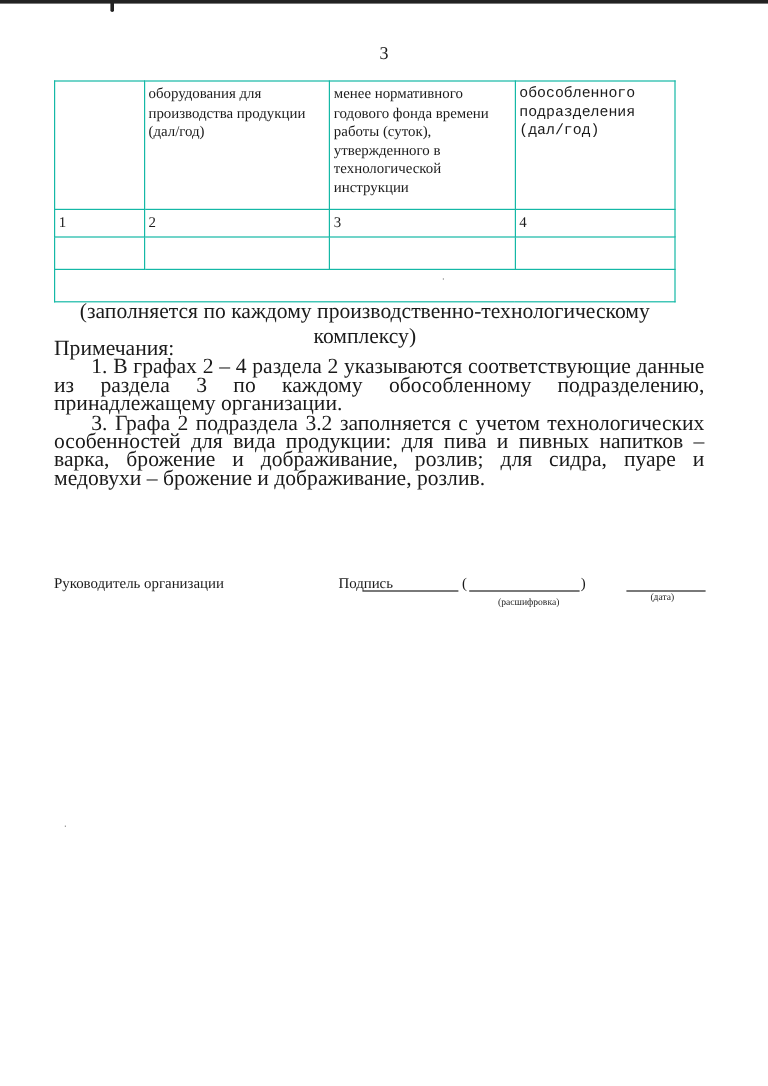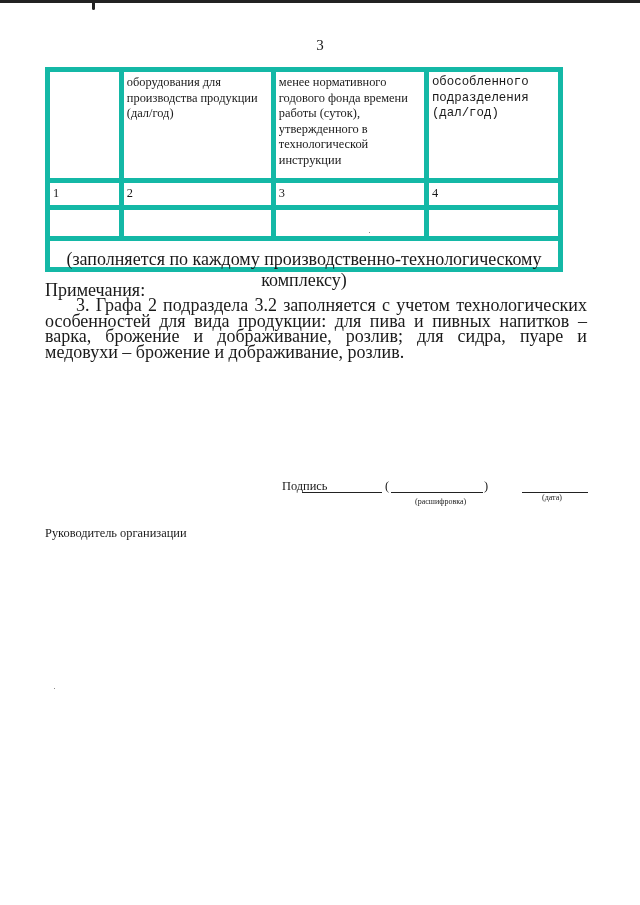--- a/index.html
+++ b/index.html
@@ -18,21 +18,21 @@
   }
   .page-num {
     position: absolute; left: 0; width: 640px; top: 37px;
     text-align: center; font-size: 15px;
   }
   table.grid {
     position: absolute; left: 45px; top: 67px; width: 518px;
     border-collapse: collapse; font-size: 12.4px; line-height: 15.6px;
   }
   table.grid td {
-    border: 5px solid #14b8a6; vertical-align: top; padding: 3px 3px;
+    border: 1px solid #14b8a6; vertical-align: top; padding: 3px 3px;
   }
   .c1 { width: 67px; }
   .c2 { width: 146px; }
   .c3 { width: 146px; }
   .c4 { width: 125px; font-family: Liberation Mono, monospace; }
   .hdr td { height: 100px; }
   .nums td { height: 16px; padding-top: 5px; }
   .empty td { height: 20px; }
   .full td { height: 20px; }
   .caption {
@@ -42,21 +42,21 @@
   .notes {
     position: absolute; left: 45px; width: 542px; top: 283px;
     font-size: 18px; line-height: 15.4px; text-align: justify;
   }
   .notes p { margin: 0; }
   .notes .ind { text-indent: 31px; }
   .sig {
     position: absolute; top: 479px; left: 45px; width: 560px; height: 30px;
     font-size: 12.4px;
   }
-  .sig .head { position: absolute; left: 0; top: 0; margin-top: 47px; }
+  .sig .head { position: absolute; left: 0; top: 0; }
   .sig .podp { position: absolute; left: 205px; top: 0; margin-left: 32px; }
   .sig .line1 { position: absolute; left: 257px; top: 13px; width: 80px; border-bottom: 1px solid #222; }
   .sig .lp { position: absolute; left: 340px; top: 0; }
   .sig .line2 { position: absolute; left: 346px; top: 13px; width: 92px; border-bottom: 1px solid #222; }
   .sig .rp { position: absolute; left: 439px; top: 0; }
   .sig .line3 { position: absolute; left: 477px; top: 13px; width: 66px; border-bottom: 1px solid #222; }
   .sig .sub1 { position: absolute; left: 370px; top: 18px; font-size: 8px; }
   .sig .sub2 { position: absolute; left: 497px; top: 14px; font-size: 8px; }
   .speck { position: absolute; width: 1px; height: 1px; background: #888; }
 </style>
@@ -91,20 +91,21 @@
   <tr class="full">
     <td colspan="4"></td>
   </tr>
 </tbody>
   </table>
 
 <div class="caption">(заполняется по каждому производственно-технологическому комплексу)</div>
 
 <div class="notes">
   <p>Примечания:</p>
+  <p class="ind">1. В графах 2 – 4 раздела 2 указываются соответствующие данные из раздела 3 по каждому обособленному подразделению, принадлежащему организации.</p>
   <p class="ind">3. Графа 2 подраздела 3.2 заполняется с учетом технологических особенностей для вида продукции: для пива и пивных напитков – варка, брожение и дображивание, розлив; для сидра, пуаре и медовухи – брожение и дображивание, розлив.</p>
 </div>
 
 <div class="sig">
   <span class="head">Руководитель организации</span>
   <span class="podp">Подпись</span>
   <span class="line1"></span>
   <span class="lp">(</span>
   <span class="line2"></span>
   <span class="rp">)</span>

